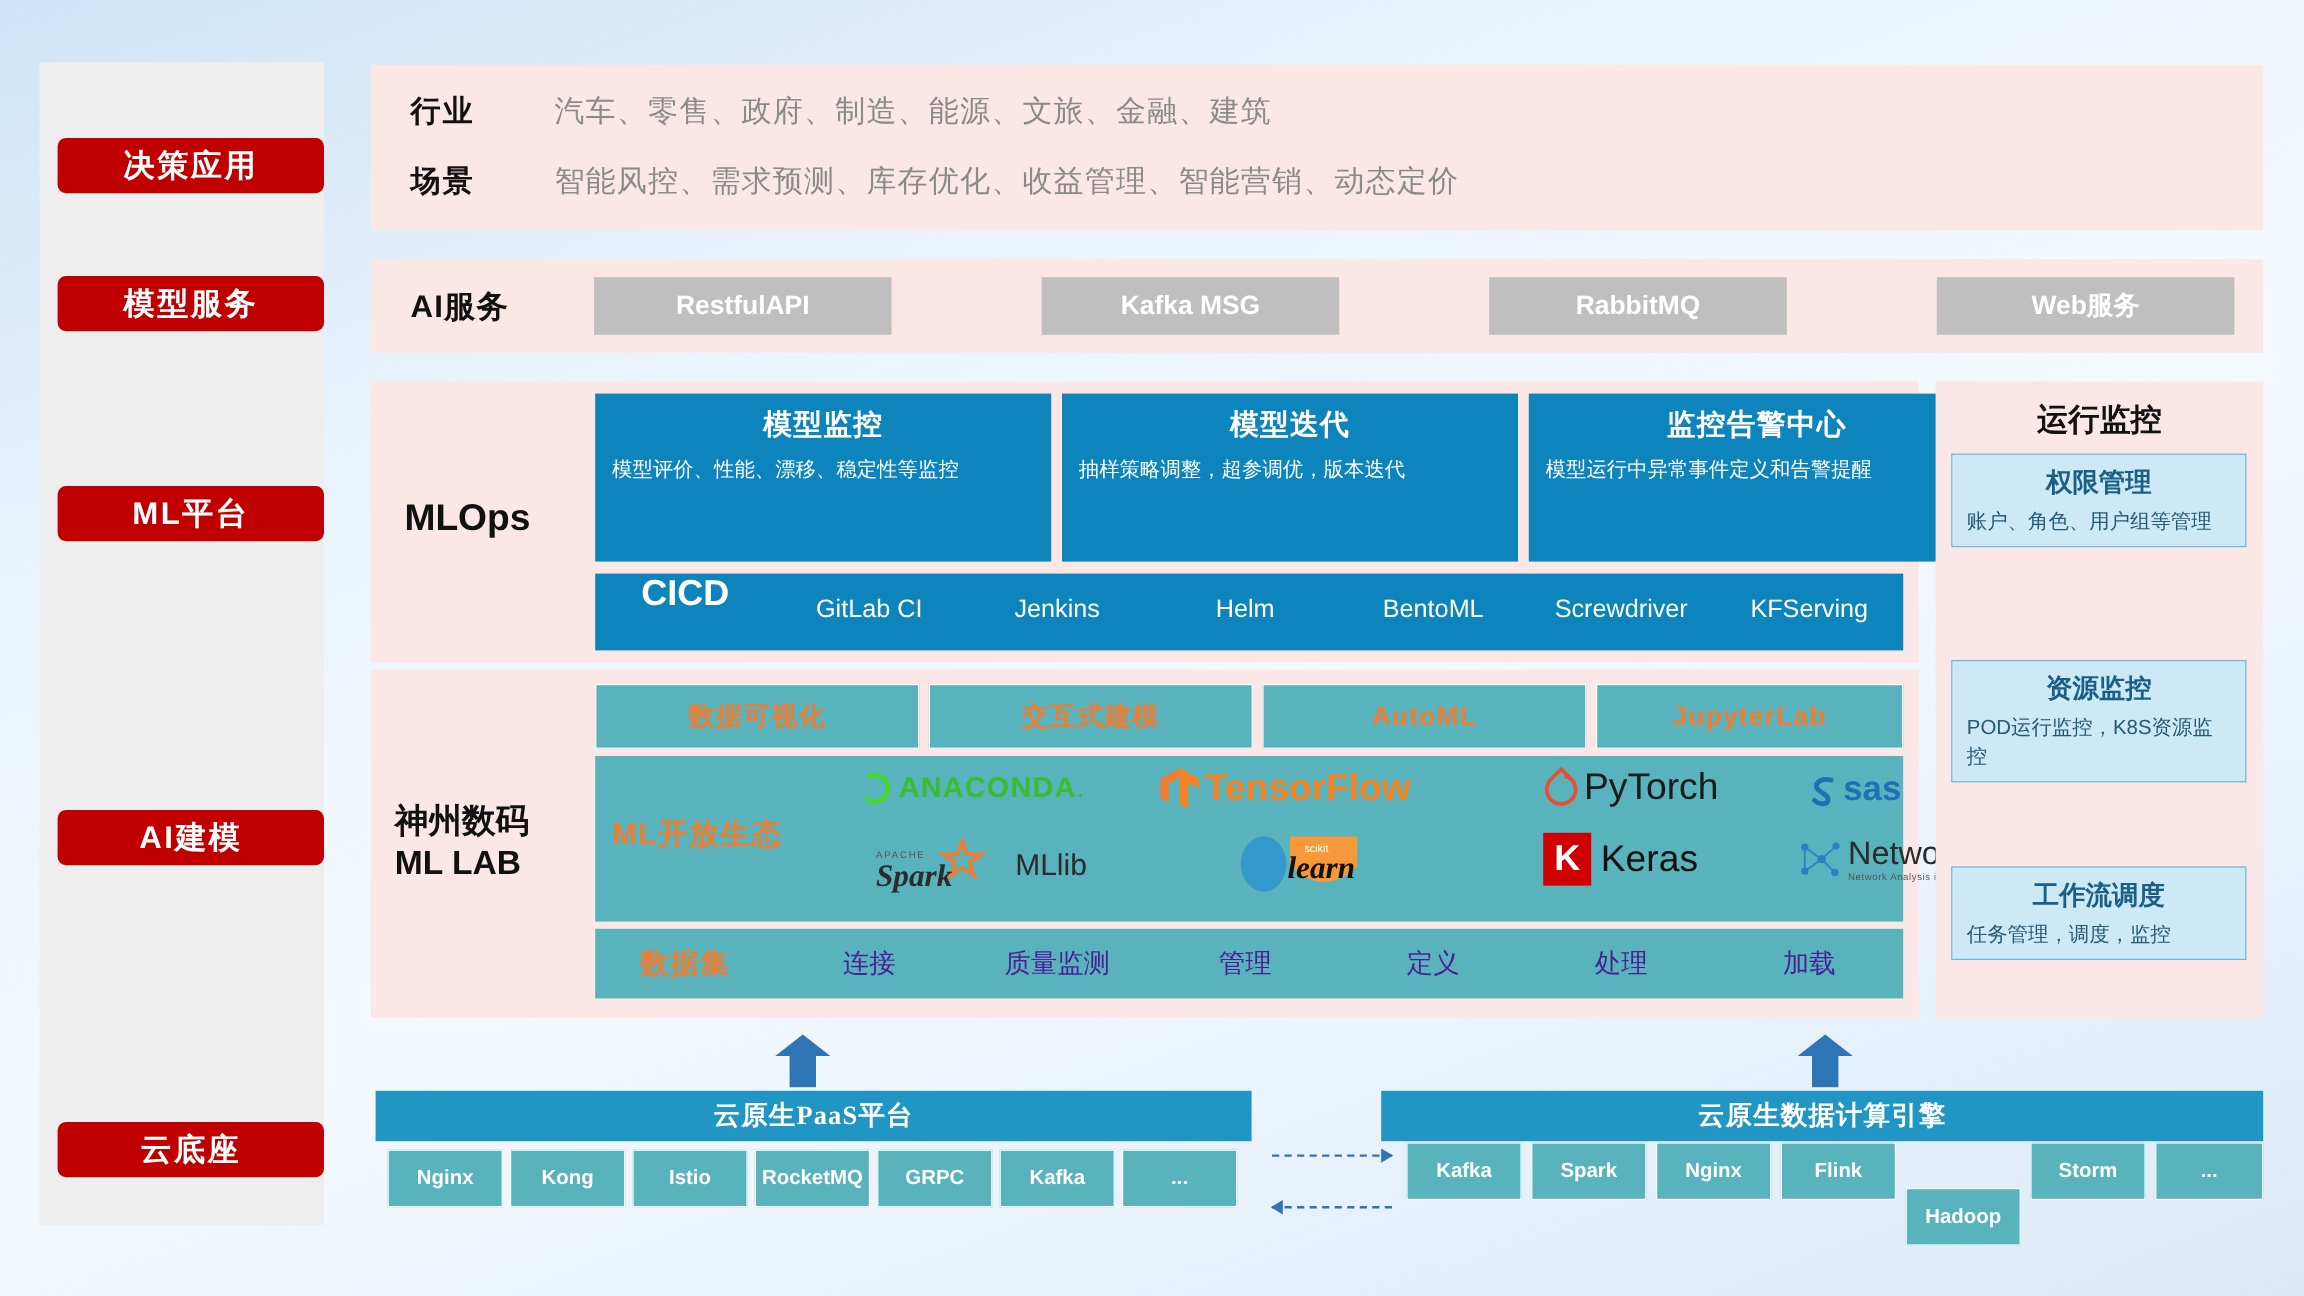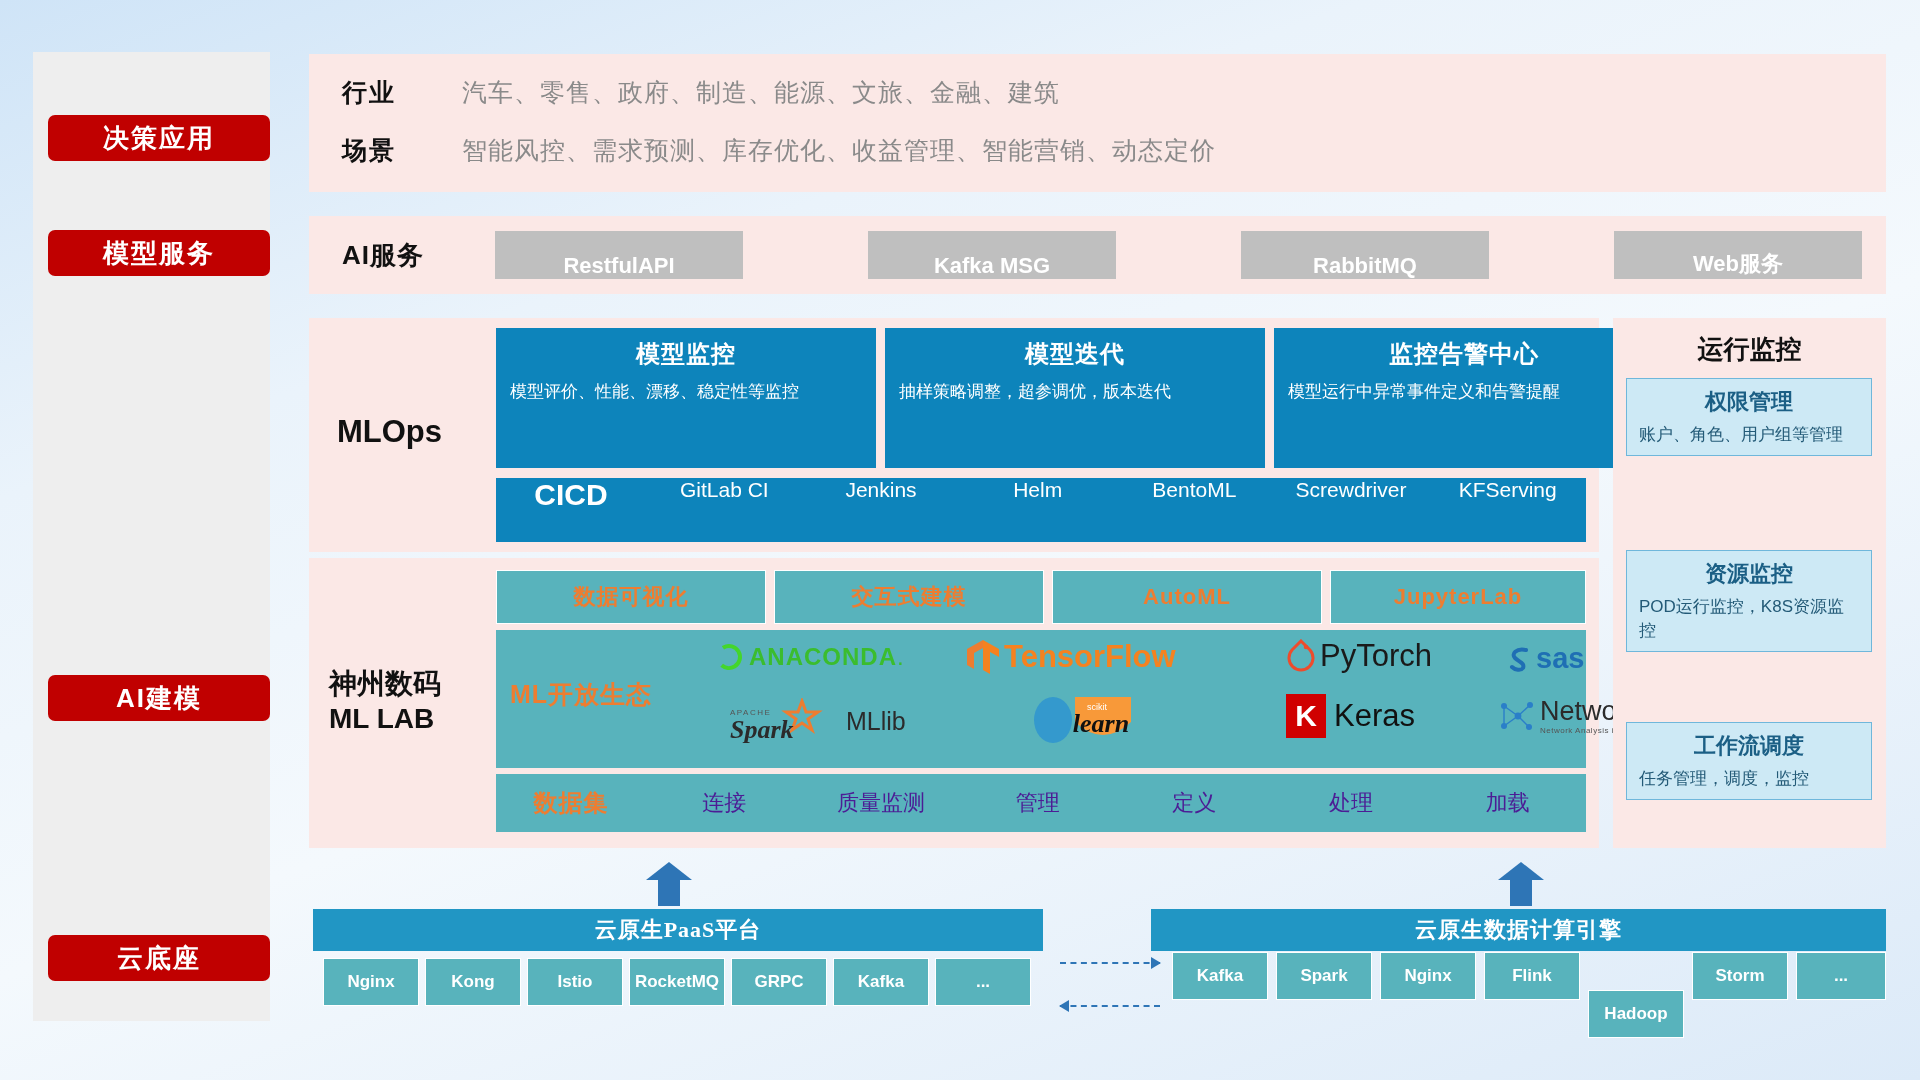--- a/index.html
+++ b/index.html
@@ -40,21 +40,21 @@
   
   .row-svc { left: 309px; top: 216px; width: 1577px; height: 78px; }
   .svc-label {
     position: absolute; left: 33px; top: 22px;
     font-size: 26px; font-weight: bold; color: #111; letter-spacing: 1px;
   }
   .svc-chip {
     position: absolute; top: 15px; height: 48px;
     background: #bfbfbf; color: #ffffff;
     font-size: 22px; font-weight: bold;
-    display: flex; align-items: flex-end; justify-content: center;
+    display: flex; align-items: center; justify-content: center;
   }
 
   
   .row-mlops { left: 309px; top: 318px; width: 1290px; height: 234px; }
   .mlops-label {
     position: absolute; left: 28px; top: 96px;
     font-size: 31px; font-weight: bold; color: #111;
   }
   .mlops-card {
     position: absolute; top: 10px; height: 140px;
@@ -68,21 +68,21 @@
   .cicd-bar {
     position: absolute; left: 187px; top: 160px; width: 1090px; height: 64px;
     background: #0d84bb; color: #fff;
     display: flex; align-items: flex-start;
   }
   .cicd-title {
     font-size: 30px; font-weight: bold; width: 150px;
     padding-top: 0; text-align: center;
   }
   .cicd-item {
-    flex: 1; font-size: 21px; text-align: center; 
+    flex: 1; font-size: 21px; text-align: center; padding-top: 18px;
     line-height: 1.15; word-break: break-all;
   }
 
   
   .row-lab { left: 309px; top: 558px; width: 1290px; height: 290px; }
   .lab-label {
     position: absolute; left: 20px; top: 108px; width: 165px;
     font-size: 28px; font-weight: bold; color: #111; line-height: 1.25; text-align: left;
   }
   .lab-tool {
@@ -179,20 +179,23 @@
 <body>
 
 <div class="canvas">
 
   <div class="rail"></div>
   <div class="rail-chip" style="top:115px">
       <span>决策应用</span>
     </div>
   <div class="rail-chip" style="top:230px">
       <span>模型服务</span>
+    </div>
+  <div class="rail-chip" style="top:405px">
+      <span>ML平台</span>
     </div>
   <div class="rail-chip" style="top:675px">
       <span>AI建模</span>
     </div>
   <div class="rail-chip" style="top:935px">
       <span>云底座</span>
     </div>
 
   <div class="band row-top">
     <div class="kv" style="left:33px; top:22px;">

